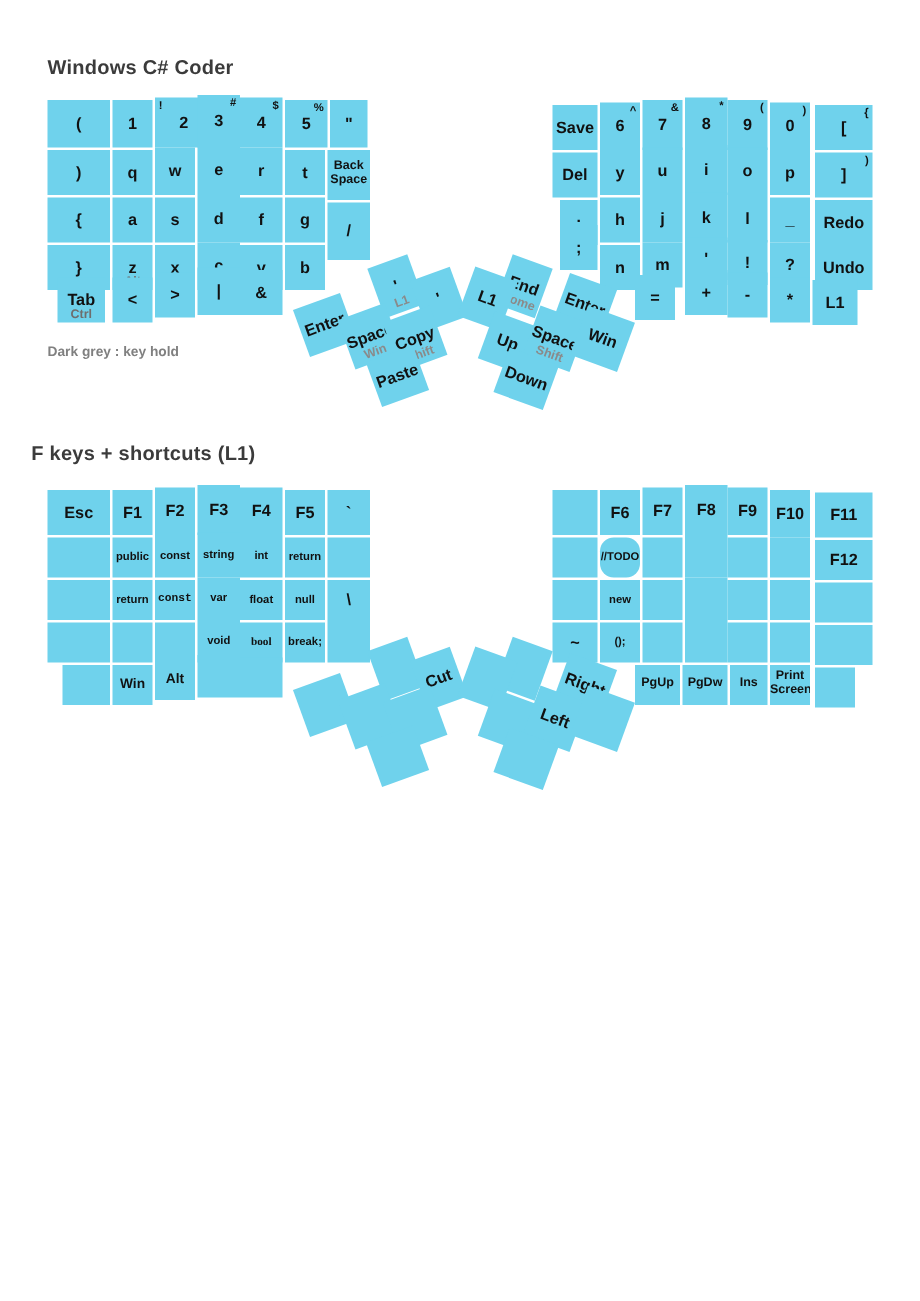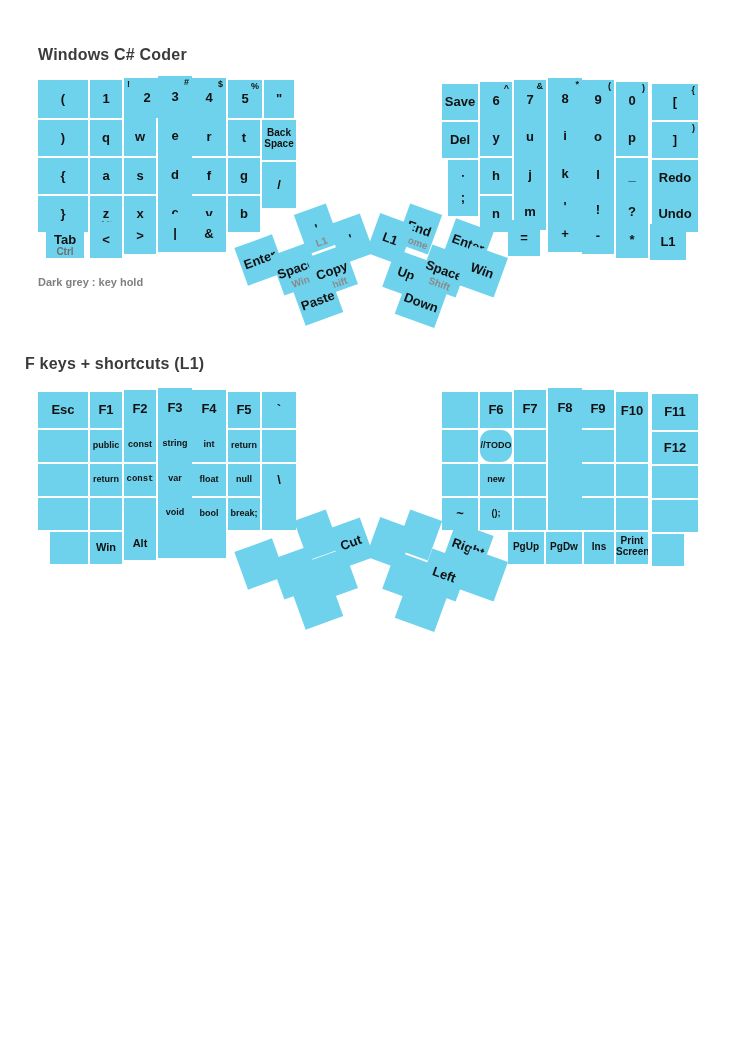--- a/index.html
+++ b/index.html
@@ -373,21 +373,21 @@
     </div>
     <div class="key" style="left: 262px; top: 464px; width: 34px; height: 32px;">
       <span class="lbl main c " style="top: 8.5px;">\</span>
     </div>
     <div class="key" style="left: 38px; top: 498px; width: 50px; height: 32px;"></div>
     <div class="key" style="left: 90px; top: 498px; width: 32px; height: 32px;"></div>
     <div class="key" style="left: 124px; top: 498px; width: 32px; height: 32px;"></div>
     <div class="key" style="left: 158px; top: 496px; width: 34px; height: 34px;">
       <span class="lbl code c " style="top: 11.5px;">void</span>
     </div>
-    <div class="key" style="left: 192px; top: 498px; width: 34px; height: 32px;">
+    <div class="key" style="left: 192px; top: 498px; width: 34px; height: 32px; font-family: Liberation Serif, serif;">
       <span class="lbl code c " style="top: 10.5px;">bool</span>
     </div>
     <div class="key" style="left: 228px; top: 498px; width: 32px; height: 32px;">
       <span class="lbl code c " style="top: 10.5px;">break;</span>
     </div>
     <div class="key" style="left: 262px; top: 496px; width: 34px; height: 34px;"></div>
     <div class="key" style="left: 50px; top: 532px; width: 38px; height: 32px;"></div>
     <div class="key" style="left: 90px; top: 532px; width: 32px; height: 32px;">
       <span class="lbl mid c " style="top: 9.5px;">Win</span>
     </div>

